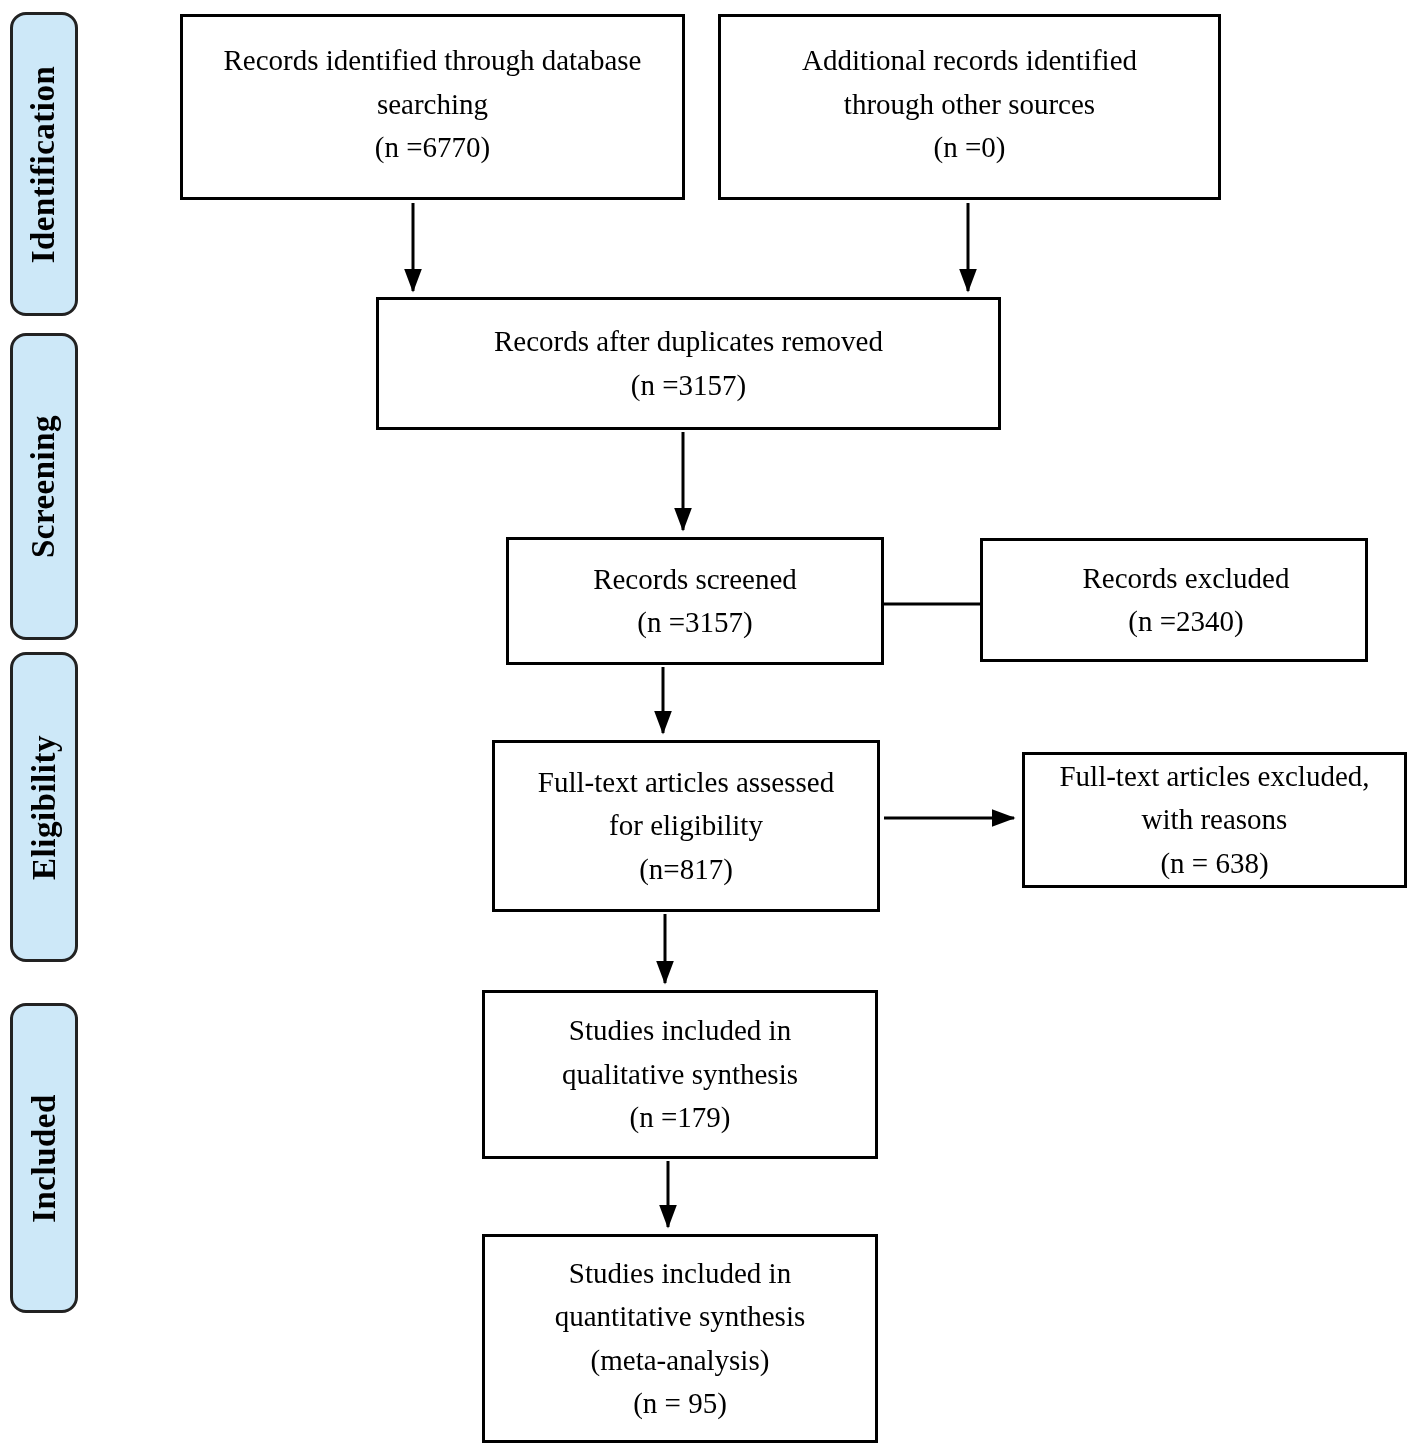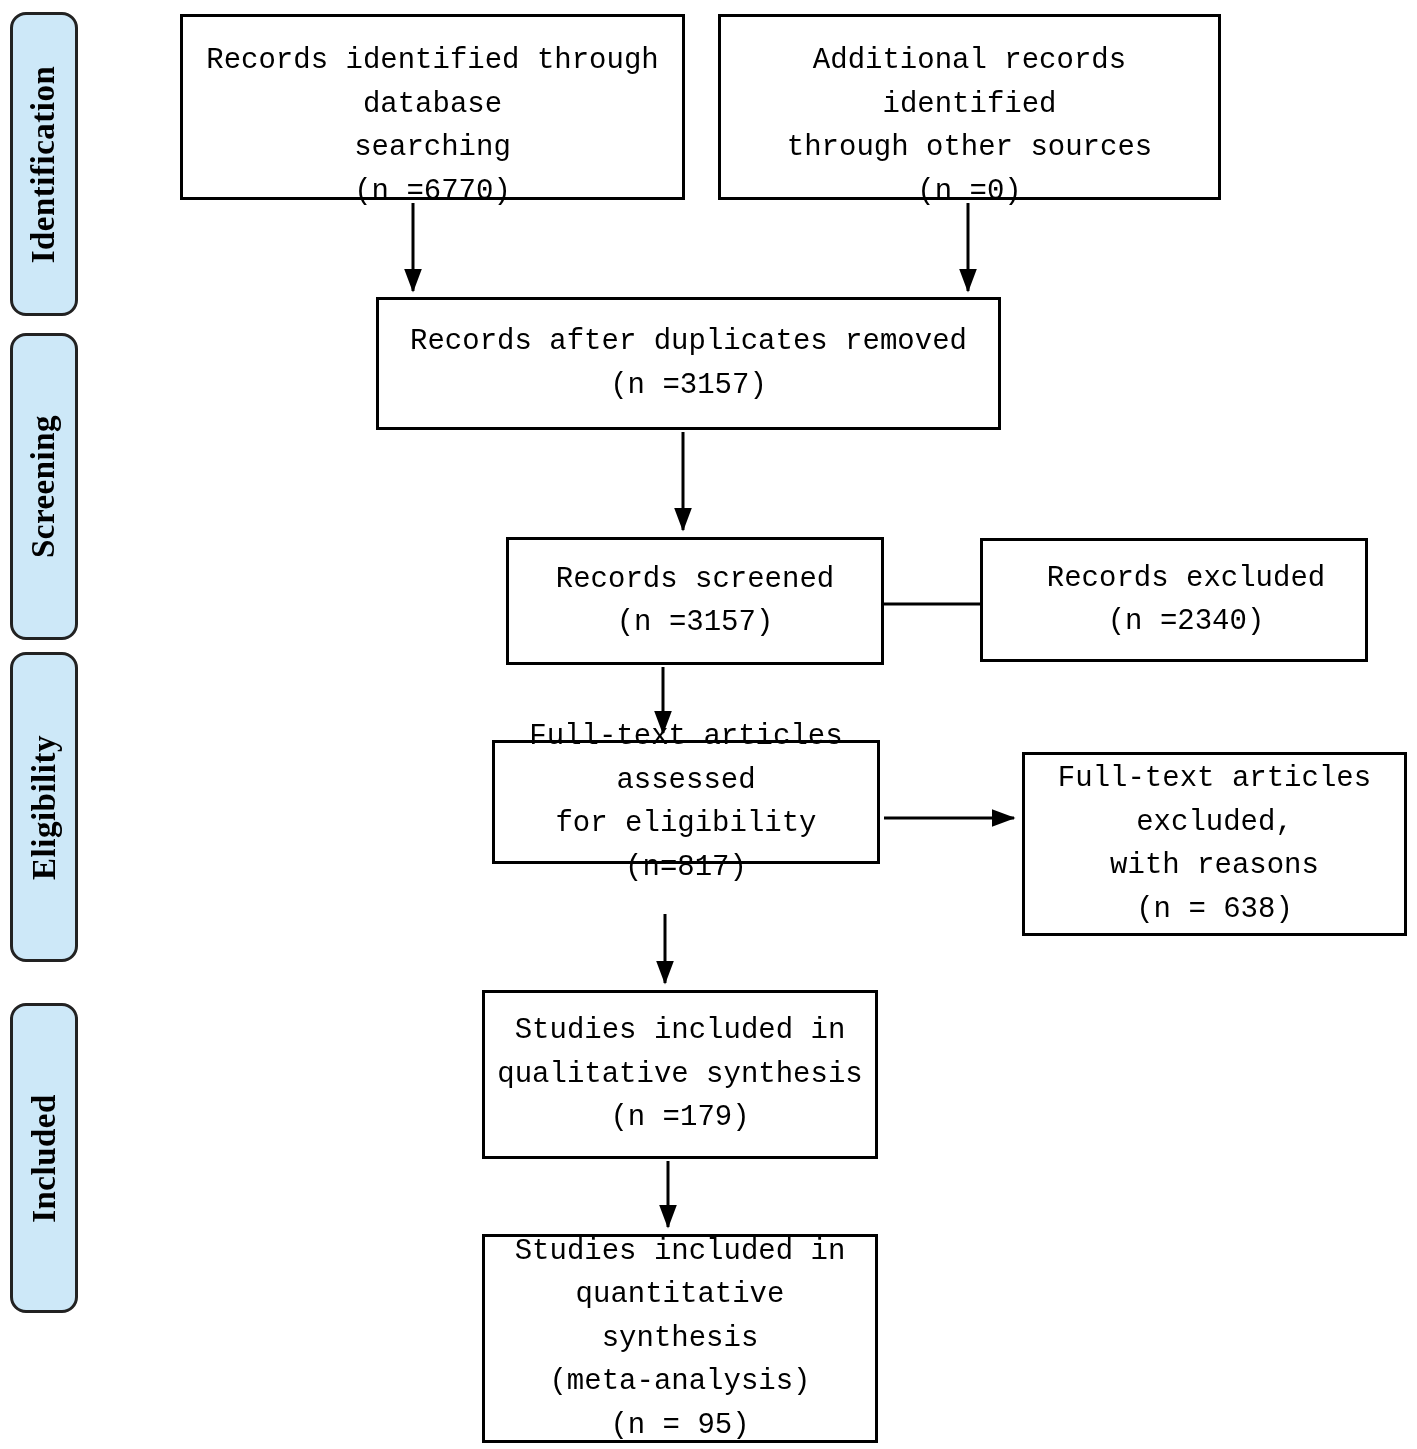--- a/index.html
+++ b/index.html
@@ -24,21 +24,20 @@
     display: flex;
     align-items: center;
     justify-content: center;
     text-align: center;
   }
   .box-text {
     white-space: pre-line;
     font-size: 29px;
     line-height: 1.5;
     padding: 0 10px;
-    font-family: Liberation Mono, monospace;
   }
   .bias-top { align-items: flex-start; }
   .bias-top .box-text { margin-top: 22px; }
 
   .stage {
     position: absolute;
     left: 10px;
     width: 68px;
     box-sizing: border-box;
     background: var(--stage-fill, #cde8f8);
@@ -59,22 +58,22 @@
   #stage-identification { top: 12px;   height: 304px; }
   #stage-screening      { top: 333px;  height: 307px; }
   #stage-eligibility    { top: 652px;  height: 310px; }
   #stage-included       { top: 1003px; height: 310px; }
 
   #box-identified        { left: 180px;  top: 14px;   width: 505px; height: 186px; }
   #box-additional        { left: 718px;  top: 14px;   width: 503px; height: 186px; }
   #box-duplicates        { left: 376px;  top: 297px;  width: 625px; height: 133px; }
   #box-screened          { left: 506px;  top: 537px;  width: 378px; height: 128px; }
   #box-excluded          { left: 980px; top: 538px;  width: 388px; height: 124px; padding-left: 24px; }
-  #box-fulltext          { left: 492px;  top: 740px;  width: 388px; height: 124px; }
-  #box-fulltext-excluded { left: 1022px; top: 752px;  width: 385px; height: 184px; }
+  #box-fulltext          { left: 492px;  top: 740px;  width: 388px; height: 172px; }
+  #box-fulltext-excluded { left: 1022px; top: 752px;  width: 385px; height: 136px; }
   #box-qualitative       { left: 482px;  top: 990px;  width: 396px; height: 169px; }
   #box-quantitative      { left: 482px;  top: 1234px; width: 396px; height: 209px; }
 </style>
 </head>
 <body>
 
 <div class="canvas">
 
   <svg class="arrows" viewBox="0 0 1417 1449" xmlns="http://www.w3.org/2000/svg">
     <defs>

